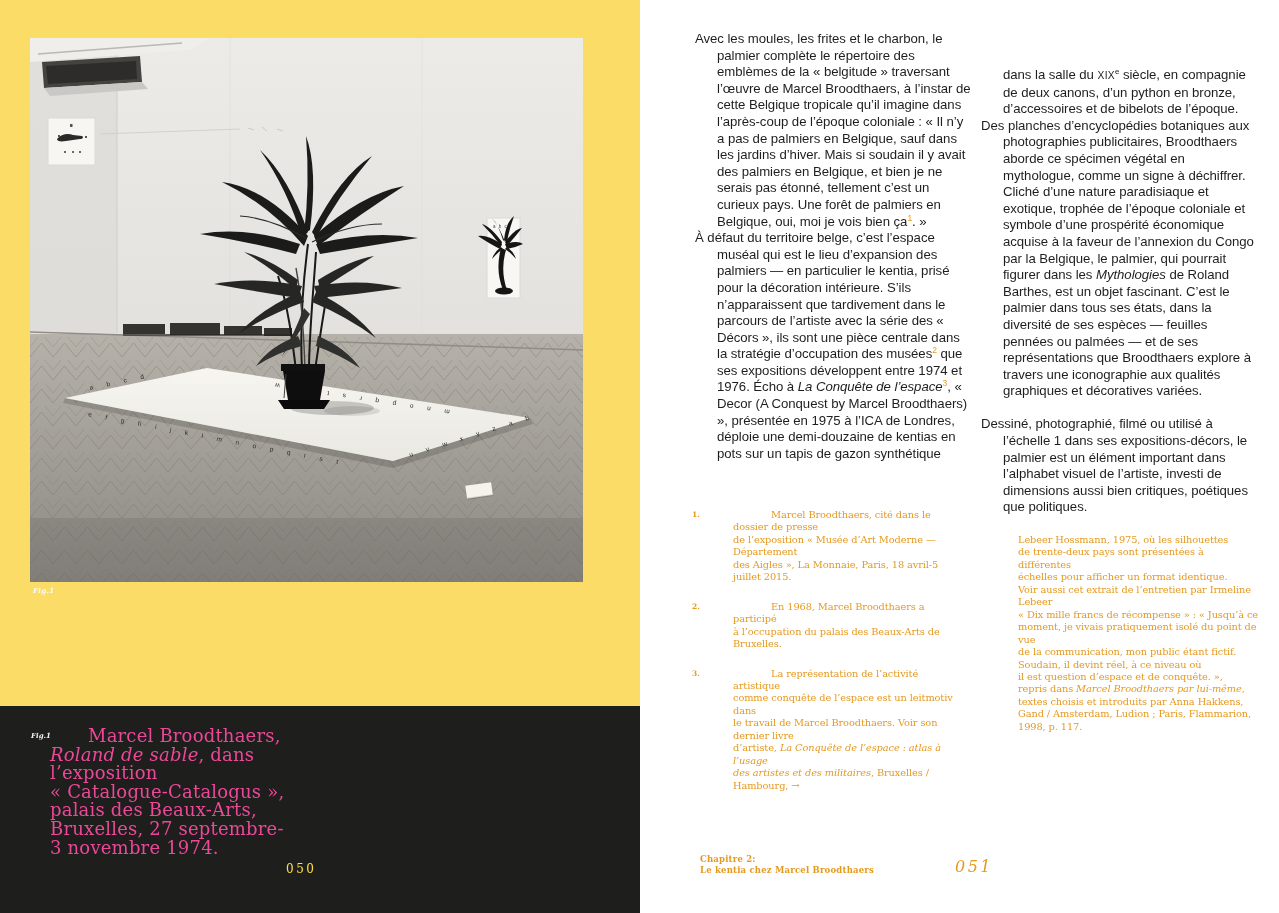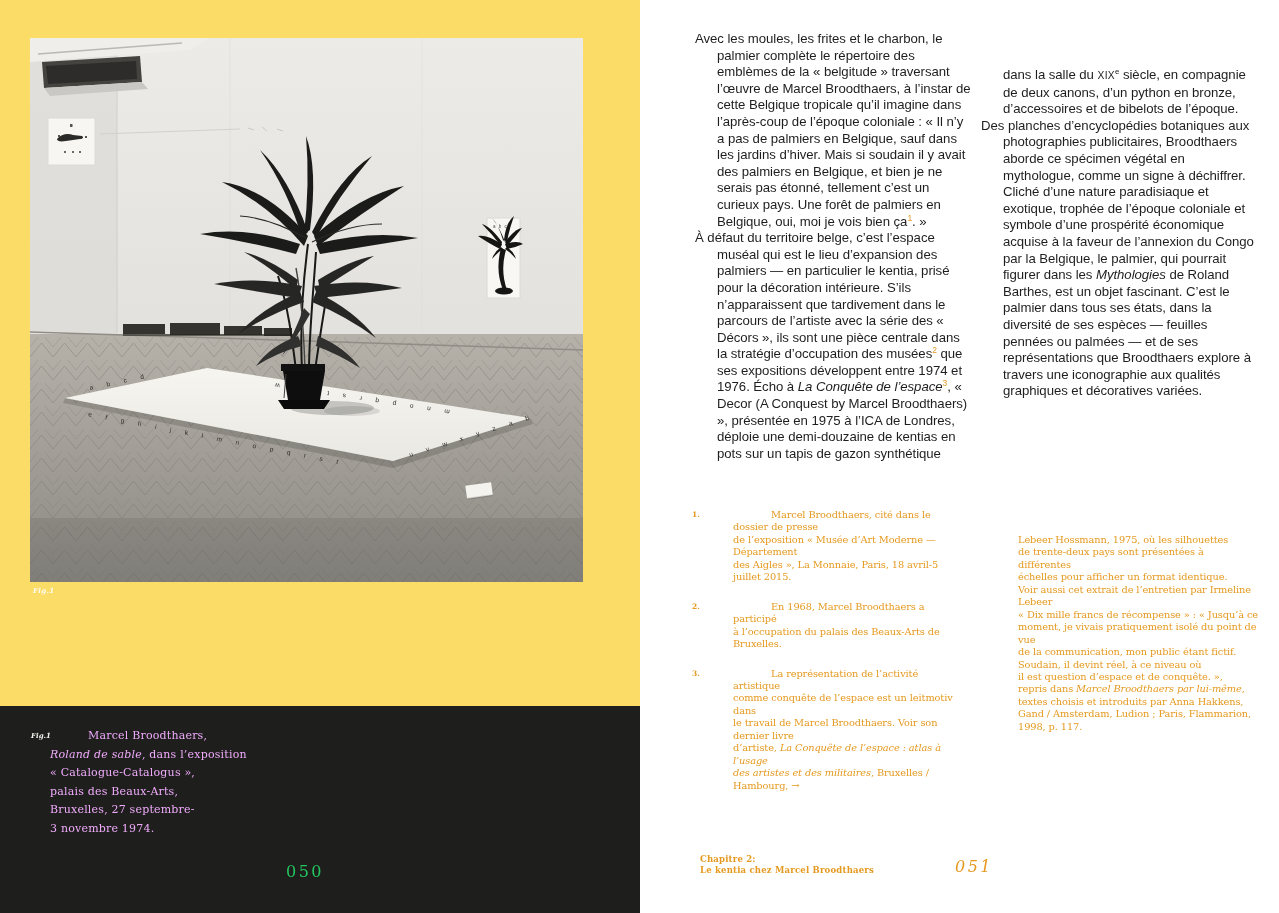--- a/index.html
+++ b/index.html
@@ -8,24 +8,24 @@
 
   
   .page-left{position:absolute;left:0;top:0;width:640px;height:913px;background:#FBDC66;}
   .photo-frame{position:absolute;left:30px;top:38px;width:553px;height:544px;margin:0;}
   .fig-label-yellow{position:absolute;left:33px;top:587px;
       font:italic 700 7px/8px "DejaVu Serif", serif;color:#FDFBF4;letter-spacing:.3px;}
   .caption-block{position:absolute;left:0;top:706px;width:640px;height:207px;background:#1E1E1C;}
   .cap-fig{position:absolute;left:31px;top:26px;
       font:italic 700 7px/8px "DejaVu Serif", serif;color:#F3F1EB;}
   .caption-text{position:absolute;left:50px;top:21px;width:310px;margin:0;
-      font-family:"DejaVu Serif", serif;font-size:11px;line-height:18.6px;
-      color:#f0abfc;text-indent:38px;letter-spacing:.2px;}
+      font-family:"DejaVu Serif", serif;font-size:18px;line-height:18.6px;
+      color:#ec4899;text-indent:38px;letter-spacing:.2px;}
   .pageno-left{position:absolute;left:286px;top:156px;
-      font-family:"DejaVu Serif", serif;font-size:16px;color:#22c55e;letter-spacing:2.5px;}
+      font-family:"DejaVu Serif", serif;font-size:12px;color:#fde047;letter-spacing:2.5px;}
 
   
   .page-right{position:absolute;left:640px;top:0;width:639px;height:913px;background:#ffffff;padding-left:44px;}
   .col{position:absolute;top:31px;}
   .col1{left:55px;width:276px;}
   .col2{left:341px;width:276px;margin-top:36px;}
   .para{margin:0;font-size:13.2px;line-height:16.6px;color:#1E1E1E;
         padding-left:22px;text-indent:-22px;letter-spacing:-.05px;}
   .para.cont{text-indent:0;}
   .para.gap{margin-top:16.6px;}
@@ -207,20 +207,21 @@
   <section class="page-right">
 
     <div class="col col1">
       <p class="para">Avec les moules, les frites et le charbon, le palmier complète le répertoire des emblèmes de la « belgitude » traversant l’œuvre de Marcel Broodthaers, à l’instar de cette Belgique tropicale qu’il imagine dans l’après-coup de l’époque coloniale : « Il n’y a pas de palmiers en Belgique, sauf dans les jardins d’hiver. Mais si soudain il y avait des palmiers en Belgique, et bien je ne serais pas étonné, tellement c’est un curieux pays. Une forêt de palmiers en Belgique, oui, moi je vois bien ça<sup class="ref">1</sup>. »</p>
       <p class="para">À défaut du territoire belge, c’est l’espace muséal qui est le lieu d’expansion des palmiers — en particulier le kentia, prisé pour la décoration intérieure. S’ils n’apparaissent que tardivement dans le parcours de l’artiste avec la série des « Décors », ils sont une pièce centrale dans la stratégie d’occupation des musées<sup class="ref">2</sup> que ses expositions développent entre 1974 et 1976. Écho à <i>La Conquête de l’espace</i><sup class="ref">3</sup>, « Decor (A Conquest by Marcel Broodthaers) », présentée en 1975 à l’ICA de Londres, déploie une demi-douzaine de kentias en pots sur un tapis de gazon synthétique</p>
     </div>
 
     <div class="col col2">
       <p class="para cont">dans la salle du <span class="sc">xix</span><sup class="exp">e</sup> siècle, en compagnie de deux canons, d’un python en bronze, d’accessoires et de bibelots de l’époque.</p>
       <p class="para">Des planches d’encyclopédies botaniques aux photographies publicitaires, Broodthaers aborde ce spécimen végétal en mythologue, comme un signe à déchiffrer. Cliché d’une nature paradisiaque et exotique, trophée de l’époque coloniale et symbole d’une prospérité économique acquise à la faveur de l’annexion du Congo par la Belgique, le palmier, qui pourrait figurer dans les <i>Mythologies</i> de Roland Barthes, est un objet fascinant. C’est le palmier dans tous ses états, dans la diversité de ses espèces — feuilles pennées ou palmées — et de ses représentations que Broodthaers explore à travers une iconographie aux qualités graphiques et décoratives variées.</p>
+      <p class="para gap">Dessiné, photographié, filmé ou utilisé à l’échelle 1 dans ses expositions-décors, le palmier est un élément important dans l’alphabet visuel de l’artiste, investi de dimensions aussi bien critiques, poétiques que politiques.</p>
     </div>
 
     <div class="fn-left">
       <div class="footnote">
         <span class="fn-num">1.</span>
         <p class="fn-text">Marcel Broodthaers, cité dans le dossier de presse<br>de l’exposition « Musée d’Art Moderne — Département<br>des Aigles », La Monnaie, Paris, 18 avril-5 juillet 2015.</p>
       </div>
       <div class="footnote">
         <span class="fn-num">2.</span>
         <p class="fn-text">En 1968, Marcel Broodthaers a participé<br>à l’occupation du palais des Beaux-Arts de Bruxelles.</p>

